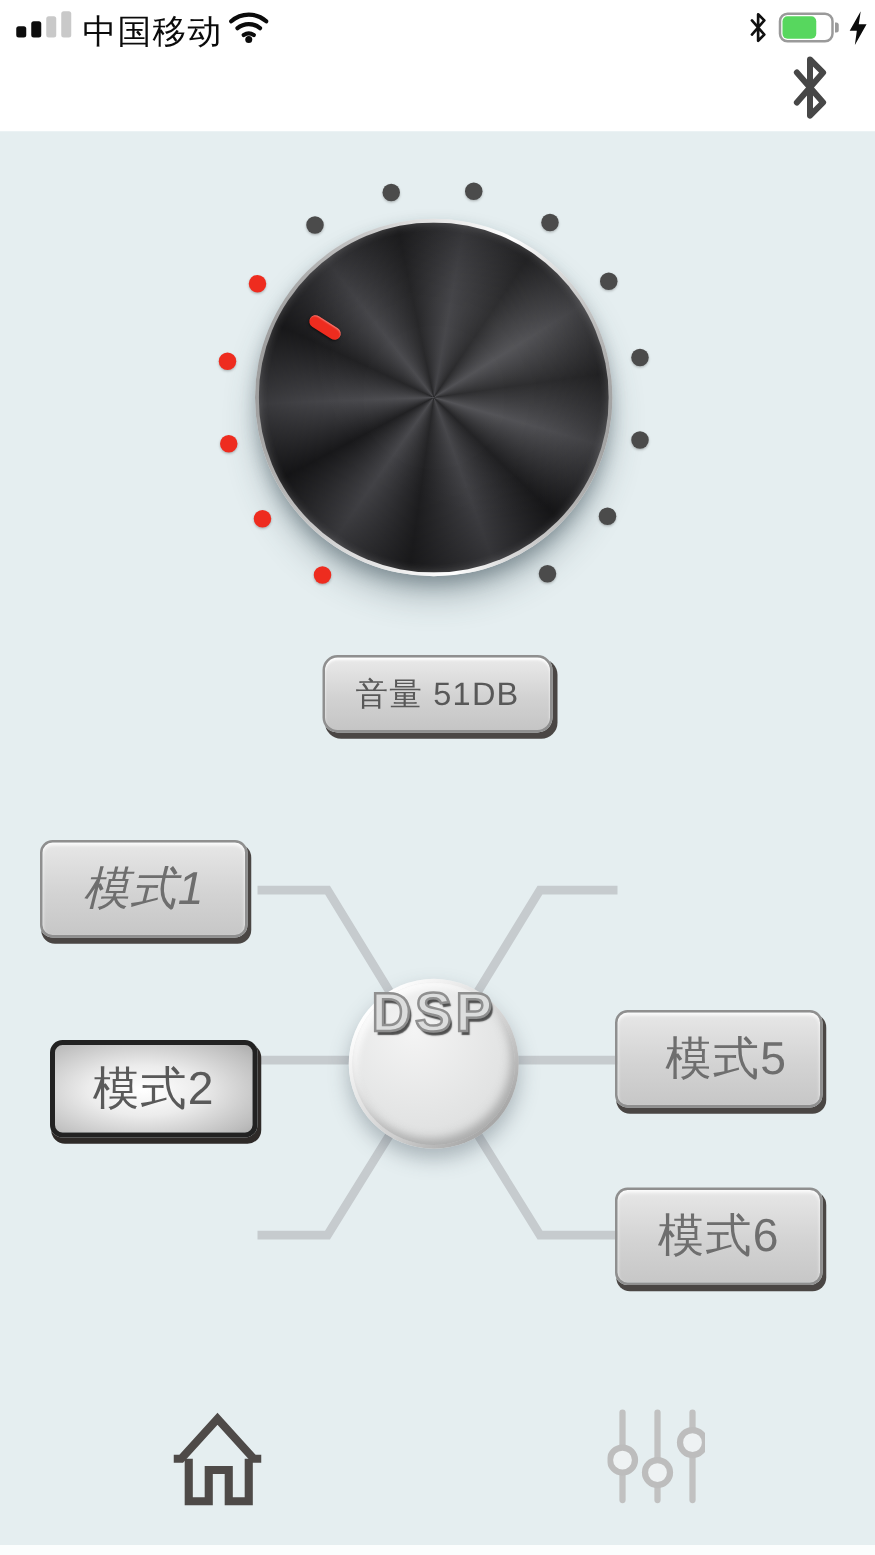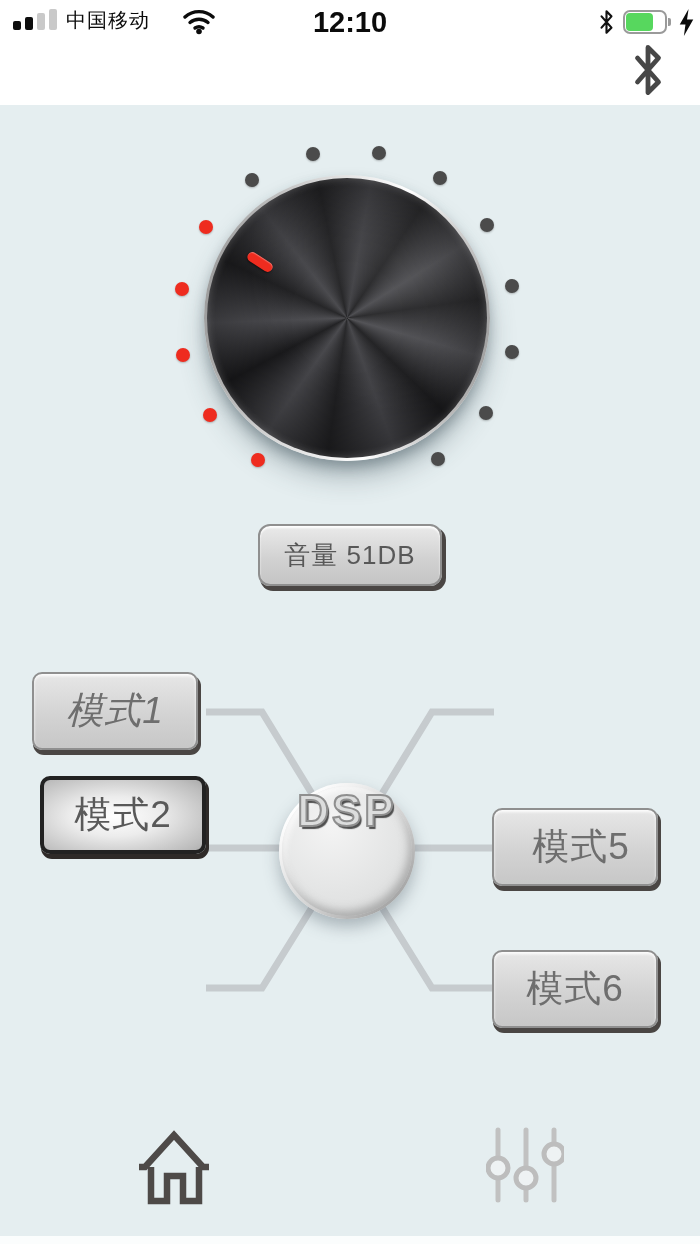--- a/index.html
+++ b/index.html
@@ -12,21 +12,21 @@
   
   .top-band{ position:absolute; left:0; top:0; width:700px; height:105px; background:#ffffff; }
   .statusbar{ position:absolute; left:0; top:0; width:700px; height:44px; }
   .signal{ position:absolute; left:13px; top:9px; width:48px; height:22px; }
   .signal span{ position:absolute; bottom:1px; width:8px; border-radius:2px; background:#c9c9c9; }
   .signal span:nth-child(1){ left:0;  height:9px;  }
   .signal span:nth-child(2){ left:12px; height:13px; }
   .signal span:nth-child(3){ left:24px; height:17px; }
   .signal span:nth-child(4){ left:36px; height:21px; }
   .signal span.filled{ background:#0d0d0d; }
-  .carrier{ position:absolute; left:66px; top:7px; font-size:20px; color:#0b0b0b; letter-spacing:1px; }
+  .carrier{ position:absolute; left:66px; top:7px; font-size:27px; color:#0b0b0b; letter-spacing:1px; }
   .wifi{ position:absolute; left:183px; top:9px; }
   .time{ position:absolute; left:290px; top:6px; width:120px; text-align:center;
          font-size:29px; font-weight:700; color:#0b0b0b; }
   .sb-right{ position:absolute; right:6px; top:6px; height:32px; display:flex; align-items:center; gap:8px; }
   .battery{ position:relative; width:48px; height:24px; }
   .battery .body{ position:absolute; left:0; top:0; width:44px; height:24px;
         border:2px solid #9a9a9a; border-radius:7px; background:#fff; }
   .battery .fill{ position:absolute; left:3px; top:3px; height:18px; border-radius:4px;
         background:var(--battery-green,#57d75e); }
   .battery .cap{ position:absolute; right:0; top:8px; width:3px; height:8px; background:#9a9a9a;
@@ -77,21 +77,21 @@
     font-size:37px; color:#6e6e6e; letter-spacing:1px; cursor:pointer;
     font-family:inherit;
   }
   .mode-btn.selected{
     border:4px solid #222222;
     background:radial-gradient(ellipse 95% 95% at 45% 52%, #ffffff 0%, #ececec 30%, #bdbdbd 68%, #8b8b8b 100%);
     box-shadow:2px 4px 0 1px #2e2a28;
     color:#595959;
   }
   .m1{ left:32px;  top:672px;font-style:italic; }
-  .m2{ left:40px;  top:776px;text-align:center; }
+  .m2{ left:40px;  top:832px;text-align:center; }
   .m3{ left:40px;  top:950px; }
   .m4{ left:492px; top:672px; }
   .m5{ left:492px; top:808px;padding-left:12px; }
   .m6{ left:492px; top:950px; }
   .dsp-rim{
     position:absolute; left:279px; top:783px; width:136px; height:136px; border-radius:50%; z-index:3;
     background:linear-gradient(135deg,#ffffff 15%,#cfcfcf 60%,#8f8f8f 100%);
     box-shadow:0 8px 16px rgba(60,75,85,.35);
   }
   .dsp-circle{
@@ -126,21 +126,20 @@
     </div>
     <div class="carrier">中国移动</div>
     <svg class="wifi" width="32" height="26" viewBox="0 0 32 26">
       <g fill="none" stroke="#0b0b0b" stroke-width="3.4" stroke-linecap="round">
         <path d="M2 8 a21 21 0 0 1 28 0"></path>
         <path d="M7 13.5 a14 14 0 0 1 18 0"></path>
         <path d="M12 19 a7.5 7.5 0 0 1 8 0"></path>
       </g>
       <circle cx="16" cy="22.5" r="2.8" fill="#0b0b0b"></circle>
     </svg>
-    <div class="time">12:10</div>
     <div class="sb-right">
       <svg width="17" height="28" viewBox="0 0 24 36">
         <path d="M5 10 L19 26 L12 33 L12 3 L19 10 L5 26" fill="none" stroke="#111" stroke-width="3" stroke-linejoin="round" stroke-linecap="round"></path>
       </svg>
       <div class="battery">
         <div class="body"></div>
         <div class="fill" style="width: 27px;"></div>
         <div class="cap"></div>
       </div>
       <svg width="15" height="27" viewBox="0 0 13 26">

